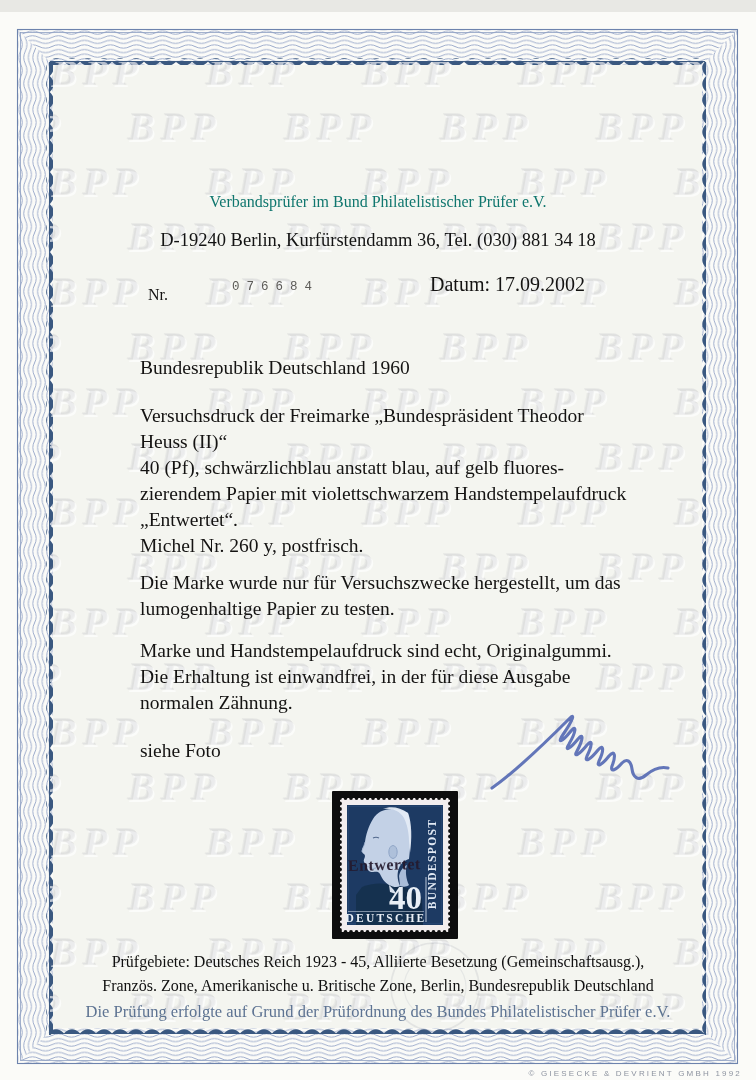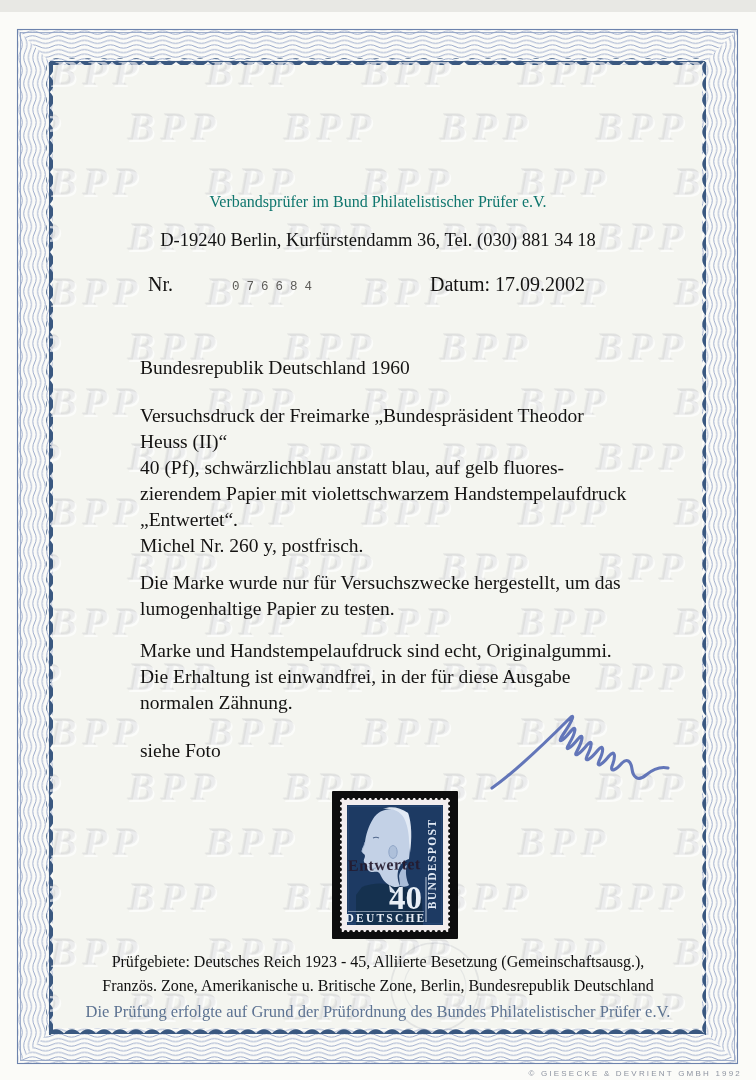--- a/index.html
+++ b/index.html
@@ -16,21 +16,21 @@
     position:absolute;font-family:"Liberation Serif",serif;font-style:italic;font-weight:bold;
     font-size:40px;letter-spacing:6px;color:rgba(142,150,160,0.11);
     text-shadow:1.5px 1.5px 0 rgba(255,255,255,0.65), -1px -1px 0 rgba(95,105,118,0.07);
     white-space:nowrap;
   }
   .content{position:absolute;inset:0;z-index:3;}
   .title{top:102px;font-size:30px;letter-spacing:3px;color:var(--accent-blue,#3b5a7e);}
   .name{top:158px;font-size:28px;letter-spacing:1px;color:#131313;}
   .role{top:181px;font-size:16px;color:#0f766e;}
   .address{top:218px;font-size:18.5px;color:#131313;}
-  .nr-label{left:148px;top:261px;font-size:20px;}
+  .nr-label{left:148px;top:274px;font-size:16px;}
   .serial{
     left:232px;top:268px;font-family:Liberation Mono, monospace;
     font-size:12.5px;letter-spacing:7px;color:#5c5b57;
   }
   .datum{left:430px;top:261px;font-size:20px;}
   .bodyline{left:140px;font-size:19.5px;white-space:nowrap;}
   .footer-line{font-size:16px;color:#101010;}
   .footer-note{font-size:16.5px;color:var(--footer-blue,#5d7392);}
   .credit{
     right:14px;top:1057px;font-family:"Liberation Sans",sans-serif;

